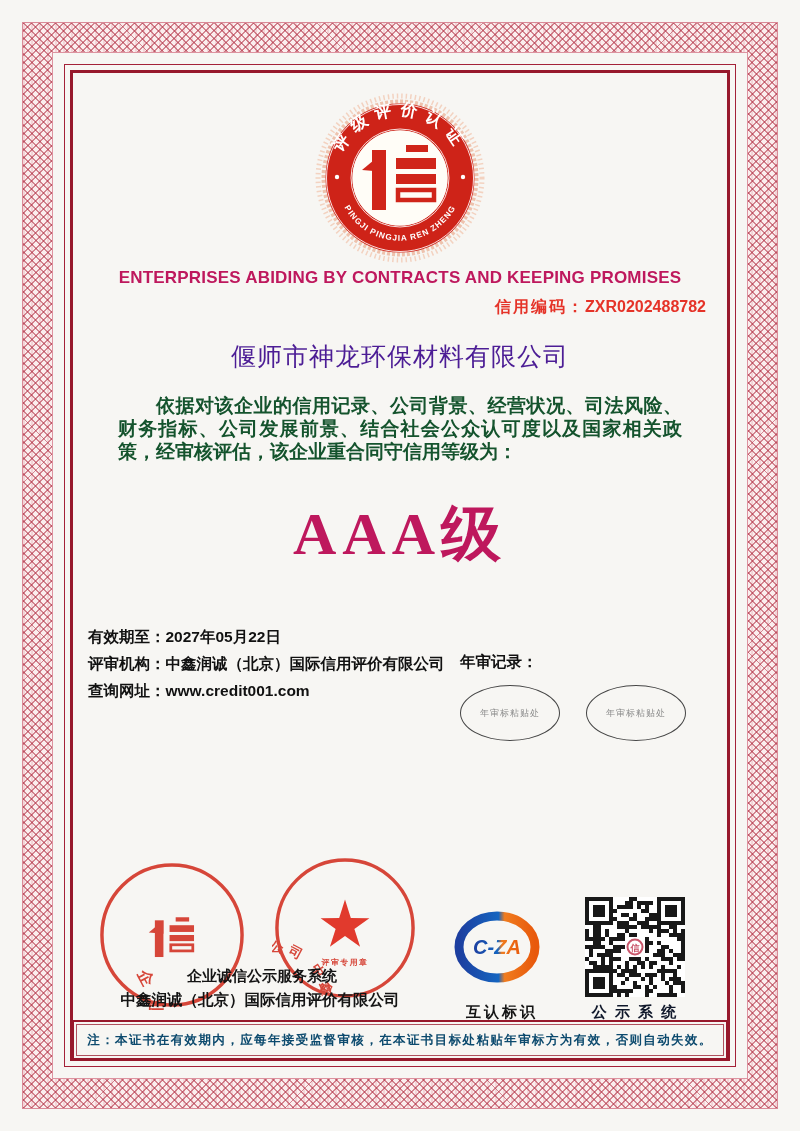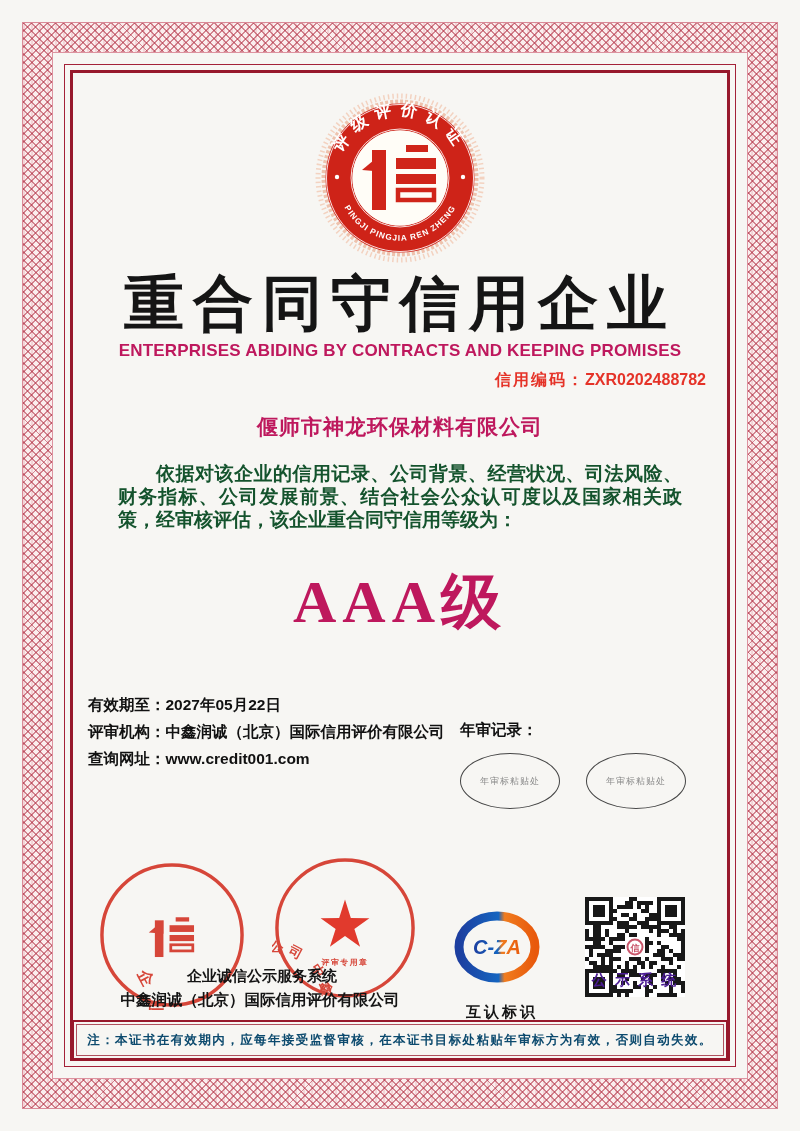--- a/index.html
+++ b/index.html
@@ -17,21 +17,21 @@
   .frame-thick{position:absolute;inset:70px;border:3px solid #97192c;}
   .content{position:absolute;inset:76px;}
   
   .seal-top{display:block;margin:14px auto 0;width:176px;height:176px;}
   
   .title{margin-top:4px;text-align:center;font-size:60px;font-weight:bold;color:#151515;
          letter-spacing:9px;line-height:1.15;font-family:"Liberation Serif","DejaVu Serif",serif;}
   .subtitle{margin-top:2px;text-align:center;font-size:17px;font-weight:bold;color:#be185d;letter-spacing:.2px;}
   .credit-code{margin-top:9px;text-align:right;padding-right:18px;font-size:16px;font-weight:bold;color:#e53328;}
   .credit-code .lab{letter-spacing:2px;}
-  .company{margin-top:22px;text-align:center;font-size:21px;font-weight:bold;color:#be185d;letter-spacing:1px;
+  .company{margin-top:22px;text-align:center;font-size:25px;font-weight:normal;color:#4c1d95;letter-spacing:1px;
            font-family:"Liberation Serif","DejaVu Serif",serif;}
   .uscc{margin-top:3px;text-align:center;font-size:14.5px;font-weight:bold;color:#e04a63;letter-spacing:1px;}
   .paragraph{margin:21px 42px 0;font-size:19px;font-weight:bold;color:#14532d;line-height:23px;
              text-align:justify;text-indent:2em;font-family:"Liberation Serif","DejaVu Serif",serif;}
   .grade{margin-top:40px;text-align:center;font-size:60px;font-weight:bold;color:#be185d;letter-spacing:6px;
          font-family:"Liberation Serif","DejaVu Serif",serif;line-height:1.05;}
   
   .details-section{display:flex;margin:62px 0 0 12px;}
   .details-col{width:372px;}
   .detail-row{display:flex;font-size:15.5px;font-weight:bold;color:#111;margin-bottom:10px;line-height:17px;}
@@ -45,22 +45,22 @@
   .stamp-left{position:absolute;left:21px;top:784px;width:150px;height:150px;opacity:.92;}
   .stamp-right{position:absolute;left:196px;top:779px;width:146px;height:146px;opacity:.92;}
   .stamp-caption1{position:absolute;left:36px;top:891px;width:300px;text-align:center;
       font-size:15px;font-weight:bold;color:#141414;z-index:3;}
   .stamp-caption2{position:absolute;left:2px;top:914px;width:364px;text-align:center;
       font-size:15.5px;font-weight:bold;color:#141414;z-index:3;}
   .cza-logo{position:absolute;left:376px;top:833px;width:90px;height:76px;}
   .cza-label{position:absolute;left:366px;top:927px;width:120px;text-align:center;
       font-size:15px;font-weight:bold;color:#141414;letter-spacing:3px;}
   .qr-box{position:absolute;left:509px;top:821px;width:100px;height:100px;background:#fff;}
-  .qr-label{position:absolute;left:484px;top:895px;width:150px;text-align:center;
-      font-size:15px;font-weight:bold;color:#4c1d95;letter-spacing:2px;}
+  .qr-label{position:absolute;left:484px;top:927px;width:150px;text-align:center;
+      font-size:15px;font-weight:bold;color:#0f172a;letter-spacing:2px;}
   
   .note-box{position:absolute;left:-4px;right:-4px;bottom:-5px;height:36px;border:2.5px solid #97192c;}
   .note-inner{position:absolute;inset:2px;border:1px solid rgba(151,25,44,.75);
       display:flex;align-items:center;justify-content:center;}
   .note-text{font-size:12.5px;font-weight:bold;color:#0c4a6e;letter-spacing:1.4px;
       font-family:"Liberation Serif","DejaVu Serif",serif;}
 </style>
 </head>
 <body>
 
@@ -94,21 +94,20 @@
       <g fill="#d0251a">
         <polygon points="-38,-8 -14,-28 -14,-6"></polygon>
         <rect x="-28" y="-28" width="14" height="60"></rect>
         <rect x="6" y="-33" width="22" height="7"></rect>
         <rect x="-4" y="-20" width="40" height="11"></rect>
         <rect x="-4" y="-4" width="40" height="10"></rect>
         <rect x="-2" y="12" width="36" height="10" fill="none" stroke="#d0251a" stroke-width="4.5"></rect>
       </g>
     </svg>
 
-    <div class="title">重合同守信用企业</div>
     <div class="subtitle">ENTERPRISES ABIDING BY CONTRACTS AND KEEPING PROMISES</div>
     <div class="credit-code">
       <span class="lab">信用编码：</span><span>ZXR0202488782</span>
     </div>
 
     <div class="company">偃师市神龙环保材料有限公司</div>
 
     <div class="paragraph">依据对该企业的信用记录、公司背景、经营状况、司法风险、财务指标、公司发展前景、结合社会公众认可度以及国家相关政策，经审核评估，该企业重合同守信用等级为：</div>
 
     <div class="grade">AAA级</div>

